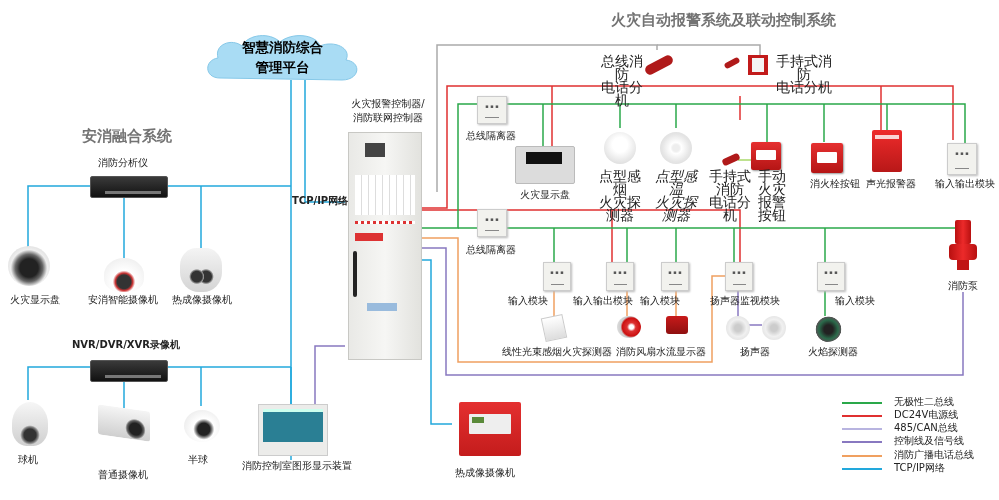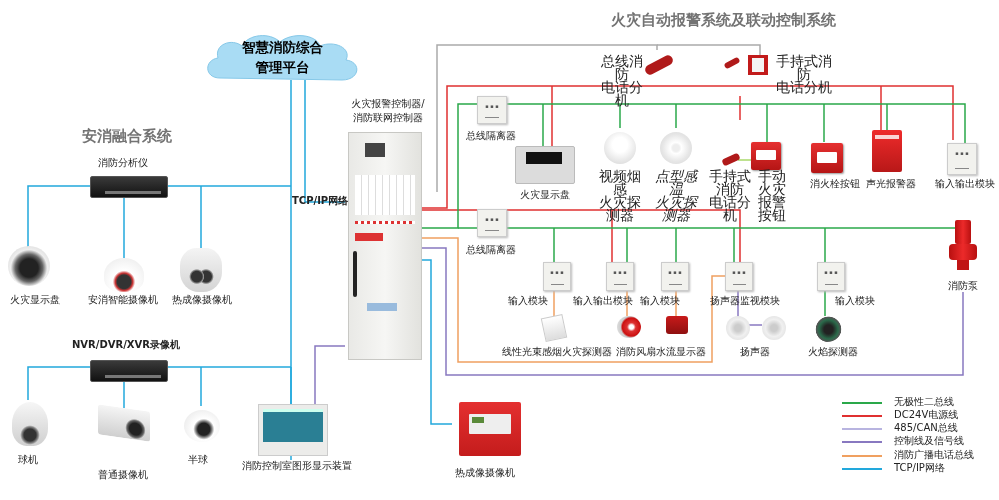--- a/index.html
+++ b/index.html
@@ -155,21 +155,21 @@
 
 <div class="dev module" style="left:477px; top:96px; width:28px; height:26px;"></div>
 <div class="lbl" style="left:466px; top:129px;">总线隔离器</div>
 
 <div class="dev" style="left:515px; top:146px; width:58px; height:36px; background:#dcdcdc; border:1px solid #bbb; border-radius:2px;">
   <div style="position:absolute; left:10px; top:5px; width:36px; height:12px; background:#111;"></div>
 </div>
 <div class="lbl" style="left:520px; top:188px;">火灾显示盘</div>
 
 <div class="dev" style="left:604px; top:132px; width:32px; height:32px; border-radius:50%; background:radial-gradient(circle at 50% 40%, #fff 30%, #e4e4e4 70%, #cfcfcf);"></div>
-<div class="lbl2" style="left:594px; top:170px; width:52px;">视频烟感
+<div class="lbl2" style="left:594px; top:170px; width:52px;">点型感烟
 火灾探测器</div>
 
 <div class="dev" style="left:660px; top:132px; width:32px; height:32px; border-radius:50%; background:radial-gradient(circle, #eee 15%, #fff 25%, #e6e6e6 60%, #d4d4d4);"></div>
 <div class="lbl2" style="left:650px; top:170px; width:52px;font-style:italic;">点型感温
 火灾探测器</div>
 
 <div class="dev" style="left:722px; top:156px; width:18px; height:7px; background:#b01a1a; border-radius:3px; transform:rotate(-25deg);"></div>
 <div class="lbl2" style="left:703px; top:170px; width:54px;">手持式消防
 电话分机</div>
 

